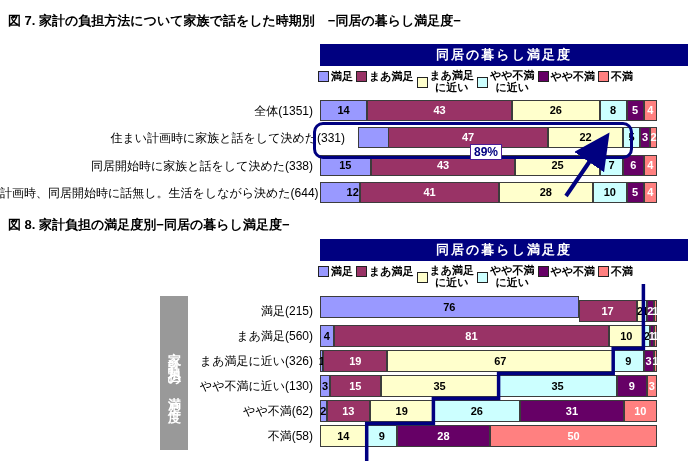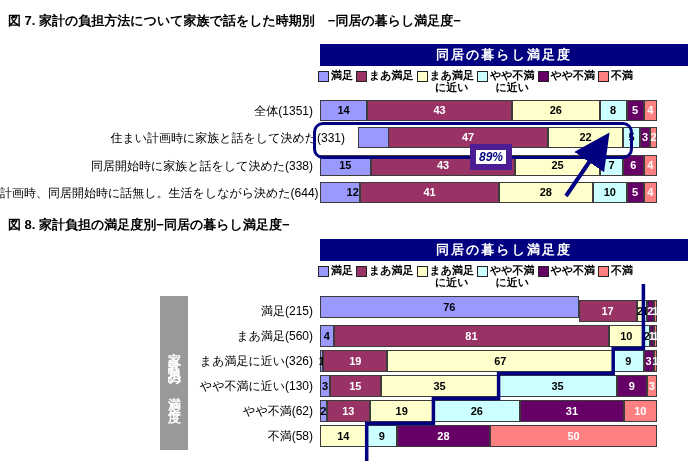--- a/index.html
+++ b/index.html
@@ -2,31 +2,31 @@
 <html><head>
 <meta charset="utf-8">
 <style>
   html,body{margin:0;padding:0;background:#ffffff;}
   body{font-family:"Liberation Sans","DejaVu Sans",sans-serif;}
   .canvas{position:relative;width:700px;height:467px;background:#fff;overflow:hidden;}
   .fig-title{position:absolute;left:8px;font-size:13px;font-weight:bold;color:#000;white-space:nowrap;}
   .panel-header{position:absolute;left:320px;width:368px;height:22px;background:#000080;color:#fff;
     font-size:13px;font-weight:bold;display:flex;align-items:center;justify-content:center;letter-spacing:2px;}
   .legend{position:absolute;left:318px;width:380px;display:flex;gap:3px;align-items:flex-start;}
-  .legend-item{display:flex;align-items:flex-start;}
+  .legend-item{display:flex;align-items:center;}
   .legend-swatch{width:9px;height:9px;border:1px solid #222;margin:2px 2px 0 0;flex:none;}
   .legend-text{font-size:11px;font-weight:bold;line-height:12px;text-align:center;white-space:nowrap;color:#000;}
   .row-label{position:absolute;left:0;text-align:right;font-size:12px;color:#000;white-space:nowrap;line-height:14px;height:14px;}
   .bar-seg{position:absolute;box-sizing:border-box;border:1px solid #3c3c3c;display:flex;align-items:center;justify-content:center;overflow:visible;}
   .seg-val{font-size:11px;font-weight:bold;line-height:1;white-space:nowrap;}
   .ylabel-box{position:absolute;left:160px;top:296px;width:28px;height:154px;background:#999999;color:#fff;
     font-size:13px;font-weight:bold;writing-mode:vertical-rl;display:flex;align-items:center;justify-content:center;letter-spacing:6px;}
   .hl-box{position:absolute;border:3px solid #000080;border-radius:10px;background:transparent;z-index:3;}
-  .hl-pct{position:absolute;left:470px;top:144px;background:#fff;border:6px solid #4c1d95;color:#000080;
-    font-weight:bold;font-size:12px;line-height:14px;padding:0 3px;z-index:4;font-style:italic;}
+  .hl-pct{position:absolute;left:470px;top:144px;background:#fff;border:1px solid #4c1d95;color:#000080;
+    font-weight:bold;font-size:12px;line-height:14px;padding:0 3px;z-index:4;}
   .overlay-svg{position:absolute;left:0;top:0;width:700px;height:467px;pointer-events:none;z-index:5;}
 </style>
 </head>
 <body>
 
 <div class="canvas">
 
   <div class="fig-title" style="top:12px;">図 7. 家計の負担方法について家族で話をした時期別　−同居の暮らし満足度−</div>
   <div class="panel-header" style="top:44px;">同居の暮らし満足度</div>
   <div class="legend" style="top:69px;" id="legend7">

